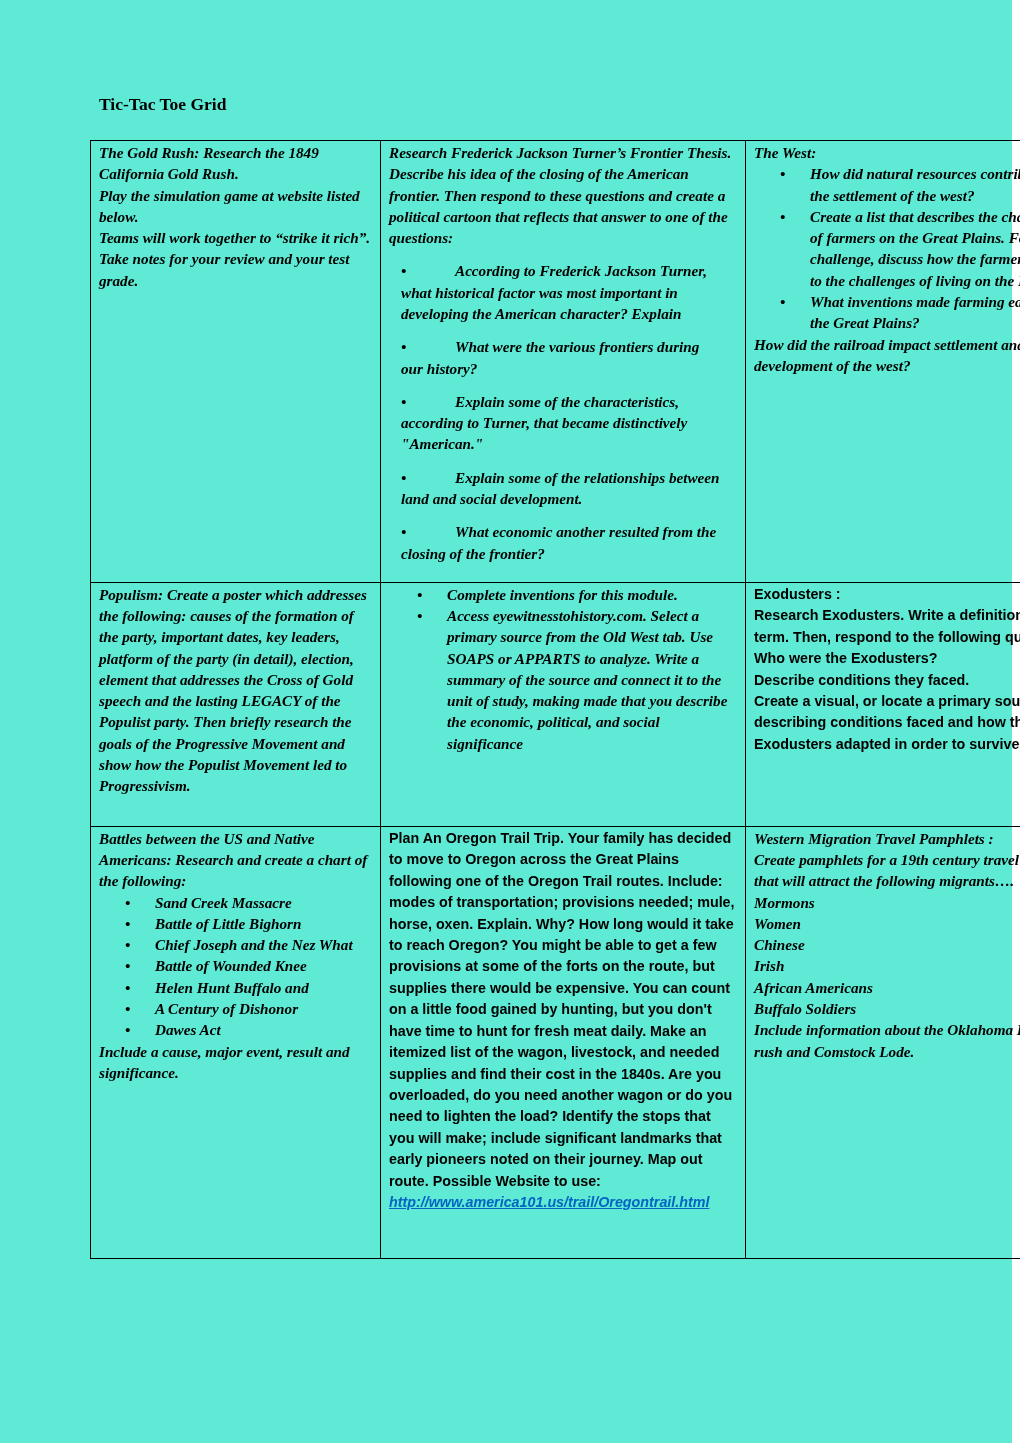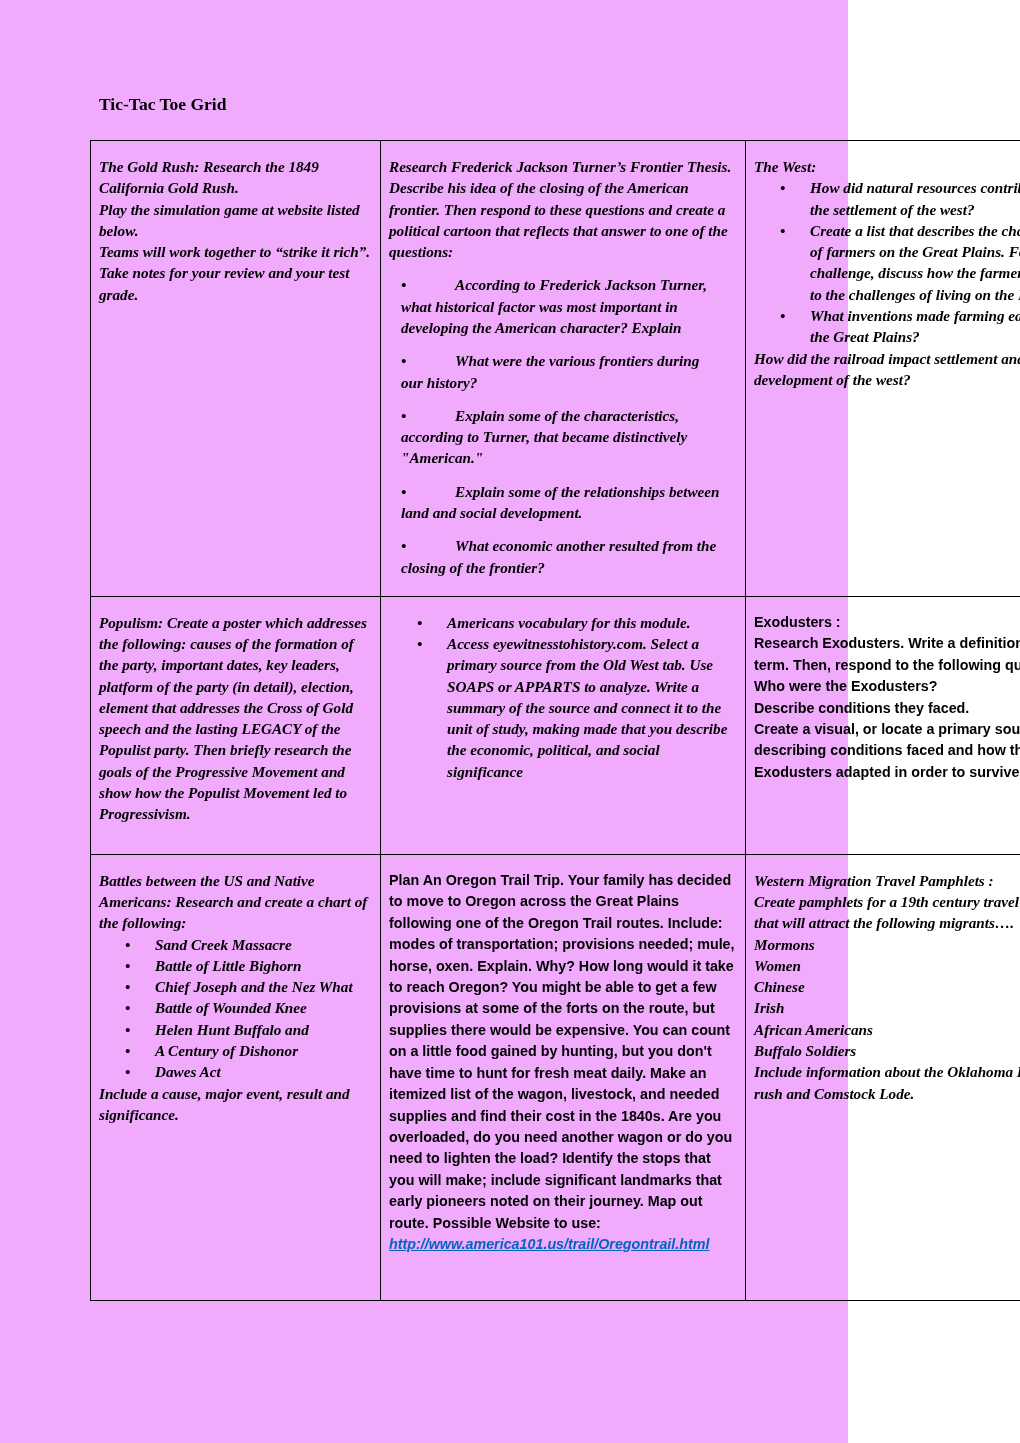--- a/index.html
+++ b/index.html
@@ -8,23 +8,23 @@
     background: #ffffff;
   }
   body {
     width: 1020px;
     height: 1443px;
     overflow: hidden;
     font-family: "Liberation Serif", serif;
   }
   .page {
     position: relative;
-    width: 848px;
+    width: 1012px;
     height: 1443px;
-    background: #f0abfc;
+    background: #5eead4;
   }
   .doc-title {
     position: absolute;
     left: 99px;
     top: 94px;
     margin: 0;
     font-family: "Liberation Serif", serif;
     font-weight: 700;
     font-style: normal;
     font-size: 17.5px;
@@ -38,21 +38,21 @@
     overflow: hidden;
   }
   table.grid {
     border-collapse: collapse;
     table-layout: fixed;
     width: 1000px;          
   }
   td {
     border: 1px solid #000000;
     vertical-align: top;
-    padding: 15px 8px 6px 8px;
+    padding: 1px 8px 6px 8px;
     color: #000000;
     overflow: hidden;
   }
   tr.row1 td { height: 410px; }
   tr.row2 td { height: 236px; }
   tr.row3 td { height: 424px; margin-top: 9px; }
 
   .serif-cell {
     font-family: "Liberation Serif", serif;
     font-weight: 700;
@@ -141,21 +141,21 @@
               <div class="para">How did the railroad impact settlement and development of the west?</div>
             </td>
         </tr>
         <tr class="row2">
           <td class="serif-cell c-r2c1">
               <div class="para">Populism: Create a poster which addresses the following: causes of the formation of the party, important dates, key leaders, platform of the party (in detail), election, element that addresses the Cross of Gold speech and the lasting LEGACY of the Populist party. Then briefly research the goals of the Progressive Movement and show how the Populist Movement led to Progressivism.</div>
             </td>
           <td class="serif-cell c-r2c2">
               <div class="bullet">
                 <span class="dot">•</span>
-                <span class="txt">Americans vocabulary for this module.</span>
+                <span class="txt">Complete inventions for this module.</span>
               </div>
               <div class="bullet">
                 <span class="dot">•</span>
                 <span class="txt">Access eyewitnesstohistory.com. Select a primary source from the Old West tab. Use SOAPS or APPARTS to analyze. Write a summary of the source and connect it to the unit of study, making made that you describe the economic, political, and social significance</span>
               </div>
             </td>
           <td class="sans-cell  c-r2c3">
               <div class="para">Exodusters :</div>
               <div class="para">Research Exodusters. Write a definition of the term. Then, respond to the following questions:</div>
               <div class="para">Who were the Exodusters?</div>

